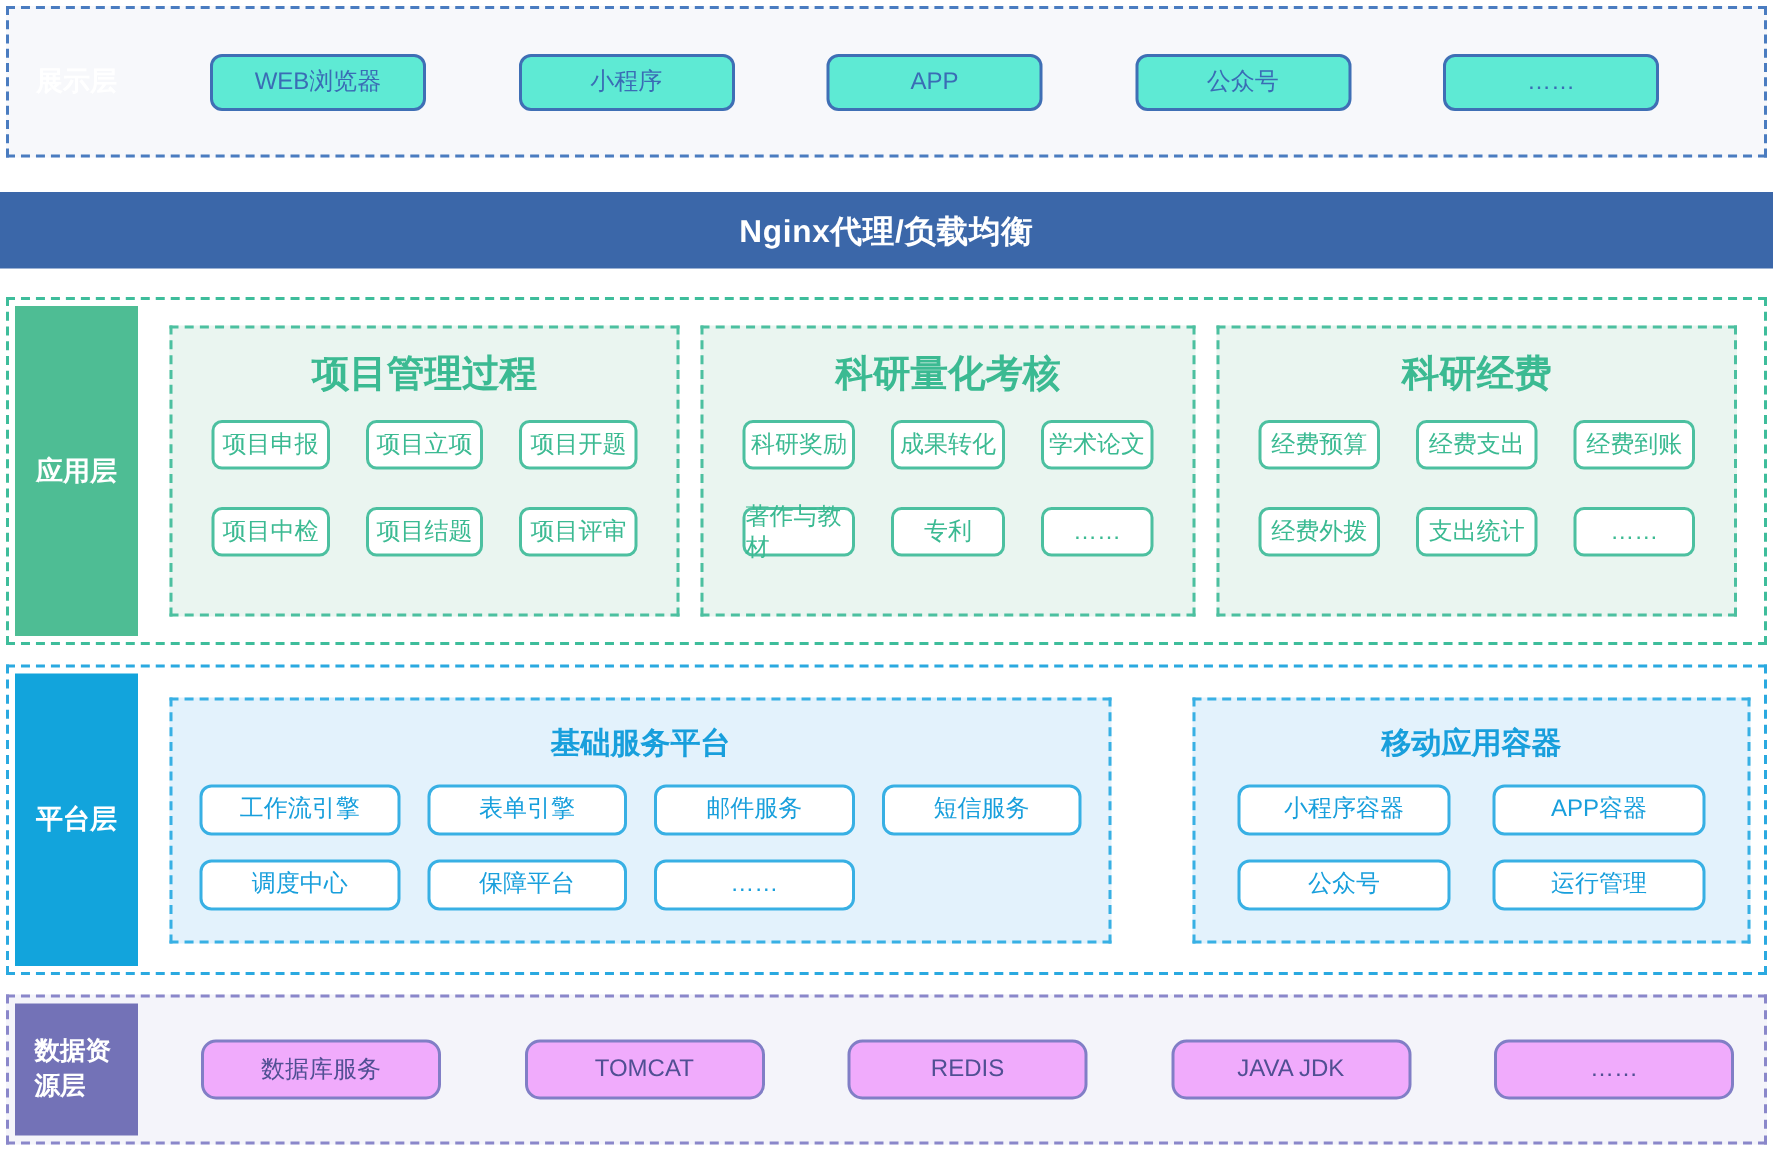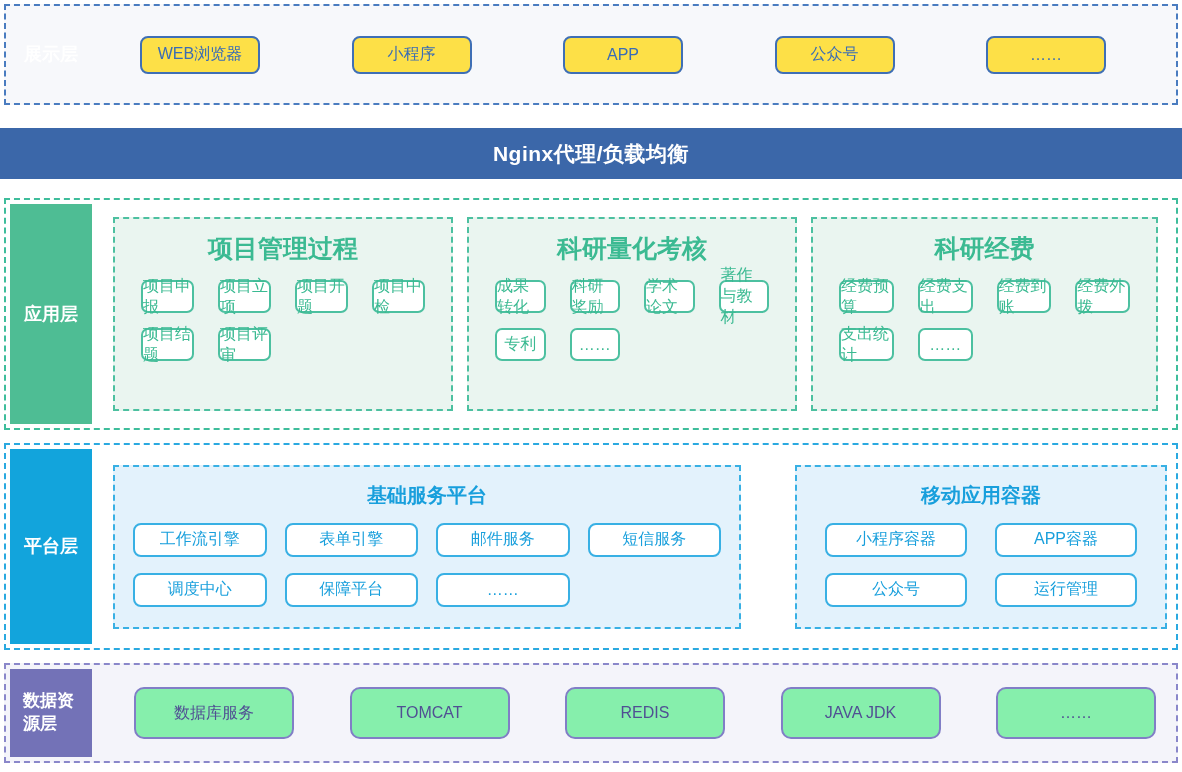--- a/index.html
+++ b/index.html
@@ -14,36 +14,36 @@
     font-family:"Liberation Sans","DejaVu Sans",sans-serif;}
   .section{position:relative;margin:0 4px;border:2px dashed;}
   .layer-label{position:absolute;left:4px;top:4px;bottom:4px;width:82px;
     display:flex;align-items:center;justify-content:center;
     color:#ffffff;font-weight:bold;font-size:18px;line-height:1.35;}
 
   
   .presentation{margin-top:4px;height:101px;border-color:#4a7cc0;background:var(--presentation_bg);}
   .presentation .content{height:100%;display:flex;align-items:center;justify-content:space-between;
     padding-left:134px;padding-right:70px;}
-  .p-btn{width:120px;height:38px;border:2px solid var(--blue_border);border-radius:8px;
-    background:#fde047;color:#3a6cb5;font-size:16px;display:flex;align-items:center;justify-content:center;}
+  .p-btn{width:144px;height:38px;border:2px solid var(--blue_border);border-radius:8px;
+    background:#5eead4;color:#3a6cb5;font-size:16px;display:flex;align-items:center;justify-content:center;}
 
   
   .nginx{margin-top:23px;height:51px;background:var(--nginx_bar);
     display:flex;align-items:center;justify-content:center;
     color:#ffffff;font-weight:bold;font-size:21px;letter-spacing:.5px;}
 
   
   .application{margin-top:19px;height:232px;border-color:#3ebd9b;background:#ffffff;}
   .application .layer-label{background:var(--green_label);}
   .application .content{height:100%;display:flex;align-items:center;gap:14px;padding-left:107px;}
   .g-group{height:194px;border:2px dashed var(--green_border);background:var(--green_group_bg);
     display:flex;flex-direction:column;}
   .g-group .g-title{margin-top:13px;text-align:center;font-size:25px;font-weight:bold;color:var(--green_text);}
-  .g-grid{display:grid;grid-template-columns:1fr 1fr 1fr 1fr;gap:15px 24px;margin:15px 26px 0 26px;}
+  .g-grid{display:grid;grid-template-columns:1fr 1fr 1fr;gap:25px 24px;margin:15px 26px 0 26px;}
   .g-btn{height:33px;border:2px solid var(--green_border);border-radius:7px;background:#ffffff;
     color:var(--green_text);font-size:16px;display:flex;align-items:center;justify-content:center;}
   .grp1{width:340px;} .grp2{width:330px;} .grp3{width:347px;}
 
   
   .platform{margin-top:13px;height:207px;border-color:#2aa9e0;background:#ffffff;}
   .platform .layer-label{background:var(--cyan_label);}
   .platform .content{height:100%;display:flex;align-items:center;gap:54px;padding-left:107px;}
   .c-group{height:164px;border:2px dashed var(--cyan_border);background:var(--cyan_group_bg);
     display:flex;flex-direction:column;}
@@ -53,22 +53,22 @@
   .grp-base{width:628px;}
   .grp-base .c-grid{display:grid;grid-template-columns:repeat(4,1fr);gap:16px 18px;margin:14px 18px 0 18px;}
   .grp-mobile{width:372px;}
   .grp-mobile .c-grid{display:grid;grid-template-columns:1fr 1fr;gap:16px 28px;margin:14px 28px 0 28px;}
 
   
   .data-layer{margin-top:13px;height:100px;border-color:#8a87ca;background:var(--data_bg);}
   .data-layer .layer-label{background:var(--purple_label);font-size:17px;padding:0 13px;}
   .data-layer .content{height:100%;display:flex;align-items:center;justify-content:space-between;
     padding-left:128px;padding-right:20px;}
-  .d-btn{width:160px;height:52px;border:2px solid var(--purple_border);border-radius:10px;
-    background:#86efac;color:var(--purple_text);font-size:16px;
+  .d-btn{width:160px;height:40px;border:2px solid var(--purple_border);border-radius:10px;
+    background:#f0abfc;color:var(--purple_text);font-size:16px;
     display:flex;align-items:center;justify-content:center;}
 </style>
 </head>
 <body>
 
 <div class="section presentation">
   <div class="layer-label">展示层</div>
   <div class="content">
     <div class="p-btn">WEB浏览器</div>
     <div class="p-btn">小程序</div>
@@ -92,22 +92,22 @@
         <div class="g-btn">项目开题</div>
         <div class="g-btn">项目中检</div>
         <div class="g-btn">项目结题</div>
         <div class="g-btn">项目评审</div>
       </div>
     </div>
 
     <div class="g-group grp2">
       <div class="g-title">科研量化考核</div>
       <div class="g-grid">
+        <div class="g-btn">科研奖励</div>
         <div class="g-btn">成果转化</div>
-        <div class="g-btn">科研奖励</div>
         <div class="g-btn">学术论文</div>
         <div class="g-btn">著作与教材</div>
         <div class="g-btn">专利</div>
         <div class="g-btn">……</div>
       </div>
     </div>
 
     <div class="g-group grp3">
       <div class="g-title">科研经费</div>
       <div class="g-grid">

